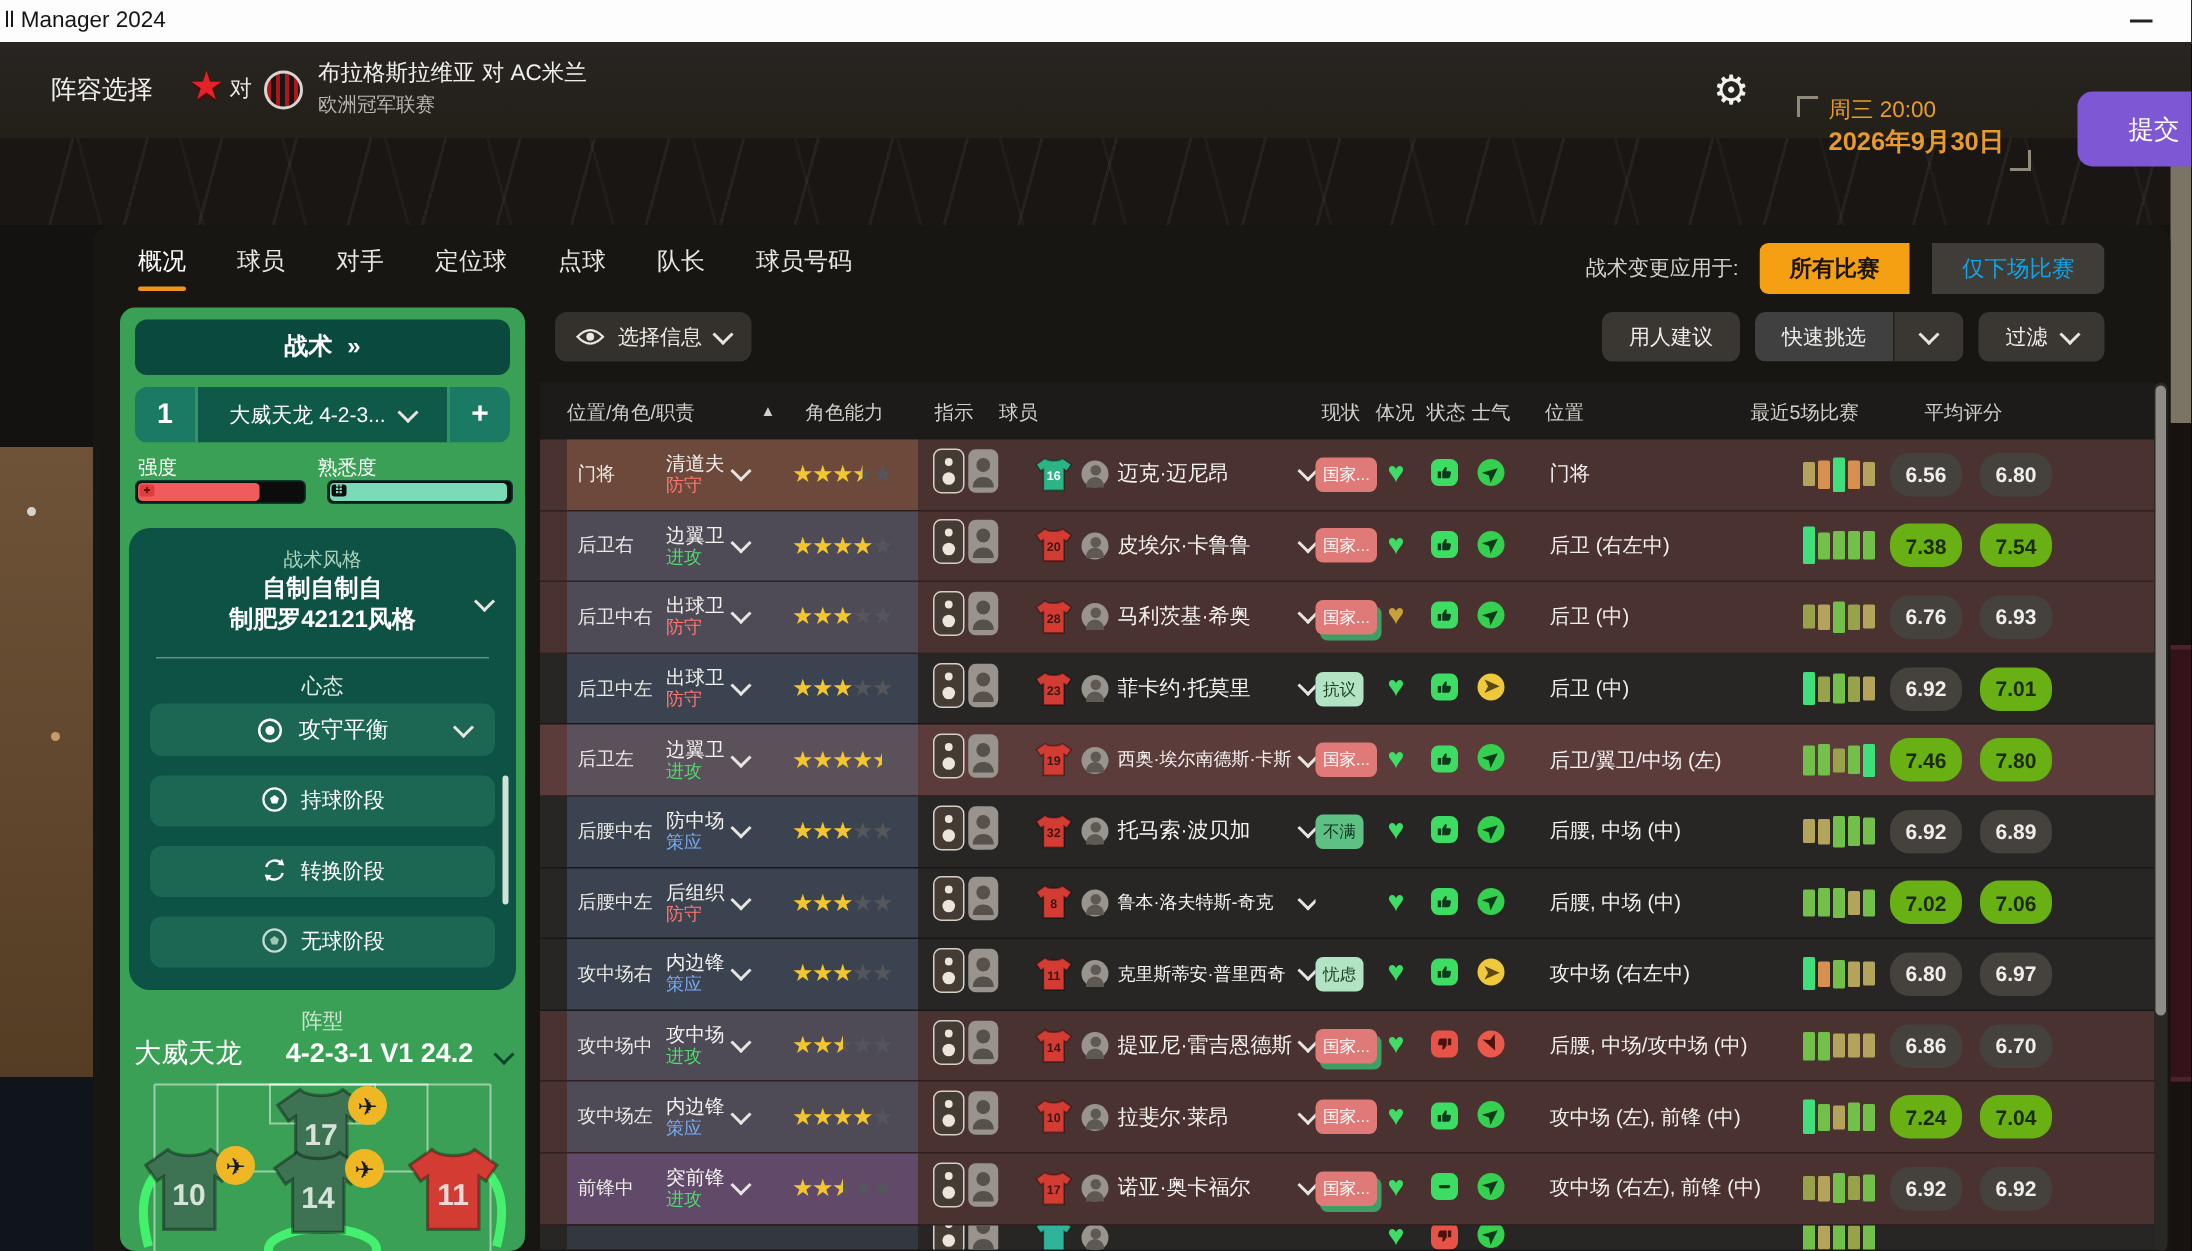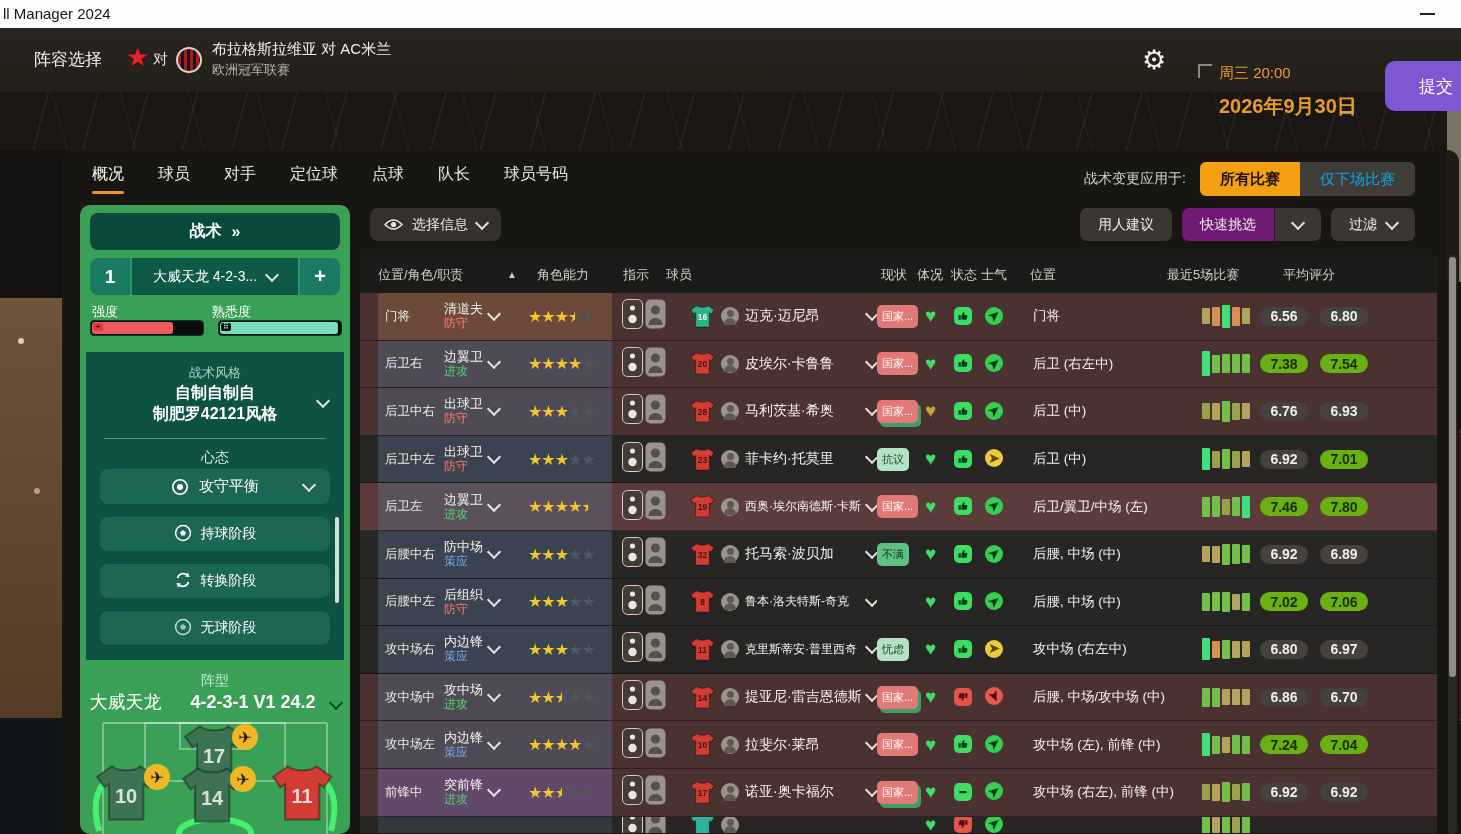--- a/index.html
+++ b/index.html
@@ -18,70 +18,70 @@
          background:repeating-linear-gradient(90deg,#b01818 0 3px,#16161a 3px 6px);}
   .match-lines{position:absolute;left:212px;top:10px;line-height:21px;}
   .match-lines .l1{font-size:15px;color:#f1efec;}
   .match-lines .l2{font-size:13px;color:#b9b5ae;}
   .gear{position:absolute;left:1142px;top:16px;font-size:27px;color:#f3f1ec;cursor:default;}
   .brk{position:absolute;width:12px;height:12px;}
   .brk.tl{left:1198px;top:36px;border-left:2px solid #90897c;border-top:2px solid #90897c;}
   .brk.br{left:1340px;top:72px;border-right:2px solid #90897c;border-bottom:2px solid #90897c;}
   .dateblock{position:absolute;left:1219px;top:36px;color:#e79a2e;}
   .dateblock .d1{font-size:15px;}
-  .dateblock .d2{font-size:20px;font-weight:bold;margin-top:10px;}
+  .dateblock .d2{font-size:17px;font-weight:bold;margin-top:0;}
   .submit{position:absolute;left:1385px;top:33px;width:96px;height:50px;background:#7e57d4;border-radius:10px;
           color:#fff;font-size:17px;display:flex;align-items:center;justify-content:flex-start;padding-left:34px;box-sizing:border-box;}
   
   .ceiling{position:absolute;left:0;top:92px;width:100%;height:58px;background:#191613;
            background-image:repeating-linear-gradient(105deg,transparent 0 46px,rgba(255,255,255,.05) 46px 48px),
                             repeating-linear-gradient(75deg,transparent 0 64px,rgba(255,255,255,.03) 64px 66px);}
   .cork{position:absolute;left:0;top:298px;width:62px;height:420px;background:linear-gradient(180deg,#6e5338,#543d24);border-right:4px solid #241a10;}
   .pin{position:absolute;width:6px;height:6px;border-radius:50%;}
   .lowleft{position:absolute;left:0;top:718px;width:62px;height:116px;background:#10141b;}
   .rsliver1{position:absolute;right:0;top:92px;width:14px;height:190px;background:#7b7363;}
   .rsliver2{position:absolute;right:0;top:282px;width:14px;height:552px;background:#17120f;}
   .rframe{position:absolute;right:0;top:430px;width:14px;height:285px;background:#35121a;border-top:3px solid #4d2228;border-bottom:3px solid #4d2228;}
   
-  .panel{position:absolute;left:62px;top:150px;width:1385px;height:684px;background:rgba(25,23,20,.96);border-radius:12px 12px 0 0;padding-left:12px;}
+  .panel{position:absolute;left:62px;top:150px;width:1385px;height:684px;background:rgba(25,23,20,.96);border-radius:12px 12px 0 0;}
   
   .tabrow{position:absolute;left:30px;top:14px;display:flex;gap:34px;}
   .tab{font-size:16px;color:#e9e6e2;padding-bottom:9px;position:relative;white-space:nowrap;}
   .tab.active{color:#fff;}
   .tab.active::after{content:"";position:absolute;left:0;right:0;bottom:0;height:3px;background:#f0941f;border-radius:2px;}
   
   .applybar{position:absolute;right:44px;top:12px;display:flex;align-items:center;gap:14px;}
   .applylabel{font-size:14px;color:#d4d1cc;}
-  .seg{display:flex;border-radius:6px;overflow:hidden;}
+  .seg{display:flex;border-radius:6px;overflow:hidden;gap:15px;}
   .seg .opt{height:34px;display:flex;align-items:center;padding:0 20px;font-size:15px;}
   .seg .opt.on{background:#f5a012;color:#1d1507;font-weight:bold;}
   .seg .opt.off{background:#403d39;color:#0ea5e9;}
   
   .selinfo{position:absolute;left:308px;top:58px;height:33px;background:#34323f;background:#34312d;border-radius:8px;
            display:flex;align-items:center;gap:9px;padding:0 14px;color:#eceae6;font-size:14px;}
   .toolgroup{position:absolute;right:44px;top:58px;display:flex;gap:10px;}
   .toolbtn{height:33px;background:#3a3733;border-radius:7px;display:flex;align-items:center;padding:0 18px;color:#efedea;font-size:14px;gap:10px;}
   .splitbtn{display:flex;height:33px;border-radius:7px;overflow:hidden;}
-  .splitbtn .main{background:#701a75;display:flex;align-items:center;padding:0 18px;color:#efedea;font-size:14px;}
+  .splitbtn .main{background:#404040;display:flex;align-items:center;padding:0 18px;color:#efedea;font-size:14px;}
   .splitbtn .chevpart{background:#3a3733;border-left:1px solid #23211e;width:46px;display:flex;align-items:center;justify-content:center;}
   .chev{display:inline-block;width:8px;height:8px;border-right:2px solid currentColor;border-bottom:2px solid currentColor;
         transform:rotate(45deg);margin-top:-4px;color:#e8e5e0;}
   
   .sidebar{position:absolute;left:18px;top:55px;width:270px;height:629px;background:#3aa055;border-radius:10px;}
   .tacbtn{position:absolute;left:10px;top:8px;width:250px;height:37px;background:#0a4a3e;border-radius:8px;
           color:#fff;font-size:16px;font-weight:bold;display:flex;align-items:center;justify-content:center;gap:10px;}
   .tacrow{position:absolute;left:10px;top:53px;width:250px;height:37px;display:flex;border-radius:8px;overflow:hidden;}
   .tacrow .slot{width:40px;background:#1b7a63;color:#fff;font-size:19px;font-weight:bold;display:flex;align-items:center;justify-content:center;}
   .tacrow .sel{flex:1;background:#0f5949;color:#fff;font-size:14px;display:flex;align-items:center;justify-content:center;gap:10px;border-left:2px solid #2f9565;border-right:2px solid #2f9565;}
   .tacrow .plus{width:40px;background:#1b7a63;color:#fff;font-size:20px;font-weight:bold;display:flex;align-items:center;justify-content:center;}
   .meter-label{position:absolute;font-size:13px;color:#fff;}
   .meter{position:absolute;height:14px;background:#0c0c0c;border-radius:4px;border:1px solid #083a2e;}
   .meter .fill{position:absolute;left:1px;top:1px;bottom:1px;border-radius:3px;}
   .meter .cap{position:absolute;left:2px;top:2px;width:10px;height:8px;border-radius:2px;font-size:8px;line-height:8px;text-align:center;color:#3a0a0a;font-weight:bold;}
-  .subpanel{position:absolute;left:6px;top:147px;width:258px;height:308px;background:#0d5244;border-radius:0;}
+  .subpanel{position:absolute;left:6px;top:147px;width:258px;height:308px;background:#0d5244;border-radius:14px;}
   .style-label{position:absolute;top:12px;width:100%;text-align:center;font-size:13px;color:#a9d3bd;}
   .style-name{position:absolute;top:30px;width:100%;text-align:center;font-size:16px;font-weight:bold;color:#fff;line-height:21px;}
   .style-chev{position:absolute;right:16px;top:48px;}
   .subhr{position:absolute;left:18px;right:18px;top:86px;height:1px;background:rgba(255,255,255,.35);}
   .mind-label{position:absolute;top:97px;width:100%;text-align:center;font-size:14px;color:#dcece2;}
   .mindbtn{position:absolute;left:14px;top:117px;width:230px;height:35px;background:#1c6753;border-radius:8px;
            display:flex;align-items:center;justify-content:center;gap:10px;color:#fff;font-size:15px;}
   .mindbtn .chev{position:absolute;right:16px;}
   .phasebtn{position:absolute;left:14px;width:230px;height:34px;background:#1c6753;border-radius:8px;
             display:flex;align-items:center;justify-content:center;gap:9px;color:#fff;font-size:14px;}
@@ -137,21 +137,21 @@
   .sq.up,.sq.minus{background:#3ddd63;} .sq.down{background:#e85348;}
   .c-morale{width:32px;}
   .mor{display:inline-flex;width:18px;height:18px;border-radius:50%;align-items:center;justify-content:center;}
   .mor.g{background:#35d04f;} .mor.y{background:#eec93e;} .mor.r{background:#ea5a4c;}
   .mor svg{display:block;}
   .mor.g svg{transform:rotate(-40deg);} .mor.r svg{transform:rotate(65deg);}
   .c-poslist{width:185px;padding-left:16px;box-sizing:border-box;font-size:13.5px;color:#f2f0ed;white-space:nowrap;overflow:hidden;}
   .c-bars{width:58px;display:flex;align-items:center;gap:2px;}
   .bar{width:8px;border-radius:1px;display:inline-block;}
   .c-r1{width:60px;} .c-r2{width:66px;}
-  .pill{display:inline-flex;min-width:48px;height:19px;border-radius:13px;align-items:center;justify-content:center;
+  .pill{display:inline-flex;min-width:48px;height:29px;border-radius:13px;align-items:center;justify-content:center;
         font-size:14px;font-weight:bold;background:#45423e;color:#f0eeeb;padding:0 6px;box-sizing:border-box;}
   .pill.green{background:#68b013;color:#1c2b04;}
   .partial{height:17px;overflow:hidden;}
   .tscroll{position:absolute;right:2px;top:105px;bottom:0;width:9px;background:#2a2825;border-radius:4px;}
   .tscroll .thumb{position:absolute;left:1px;right:1px;top:2px;height:420px;background:#8f8c87;border-radius:4px;}
   
   .wm{position:absolute;right:12px;bottom:4px;display:flex;align-items:center;gap:8px;opacity:.9;z-index:50;}
   .wm .ball{width:24px;height:24px;border-radius:50%;background:radial-gradient(circle at 35% 30%,#fbe39a,#c89018 70%,#7a5406);box-shadow:0 2px 3px rgba(0,0,0,.5);}
   .wm .txt1{font-size:20px;font-weight:bold;color:#8d8273;text-shadow:1px 1px 1px #000;font-style:italic;letter-spacing:2px;}
   .wm .txt2{font-size:11px;color:#7d776c;letter-spacing:1px;text-shadow:1px 1px 1px #000;}

